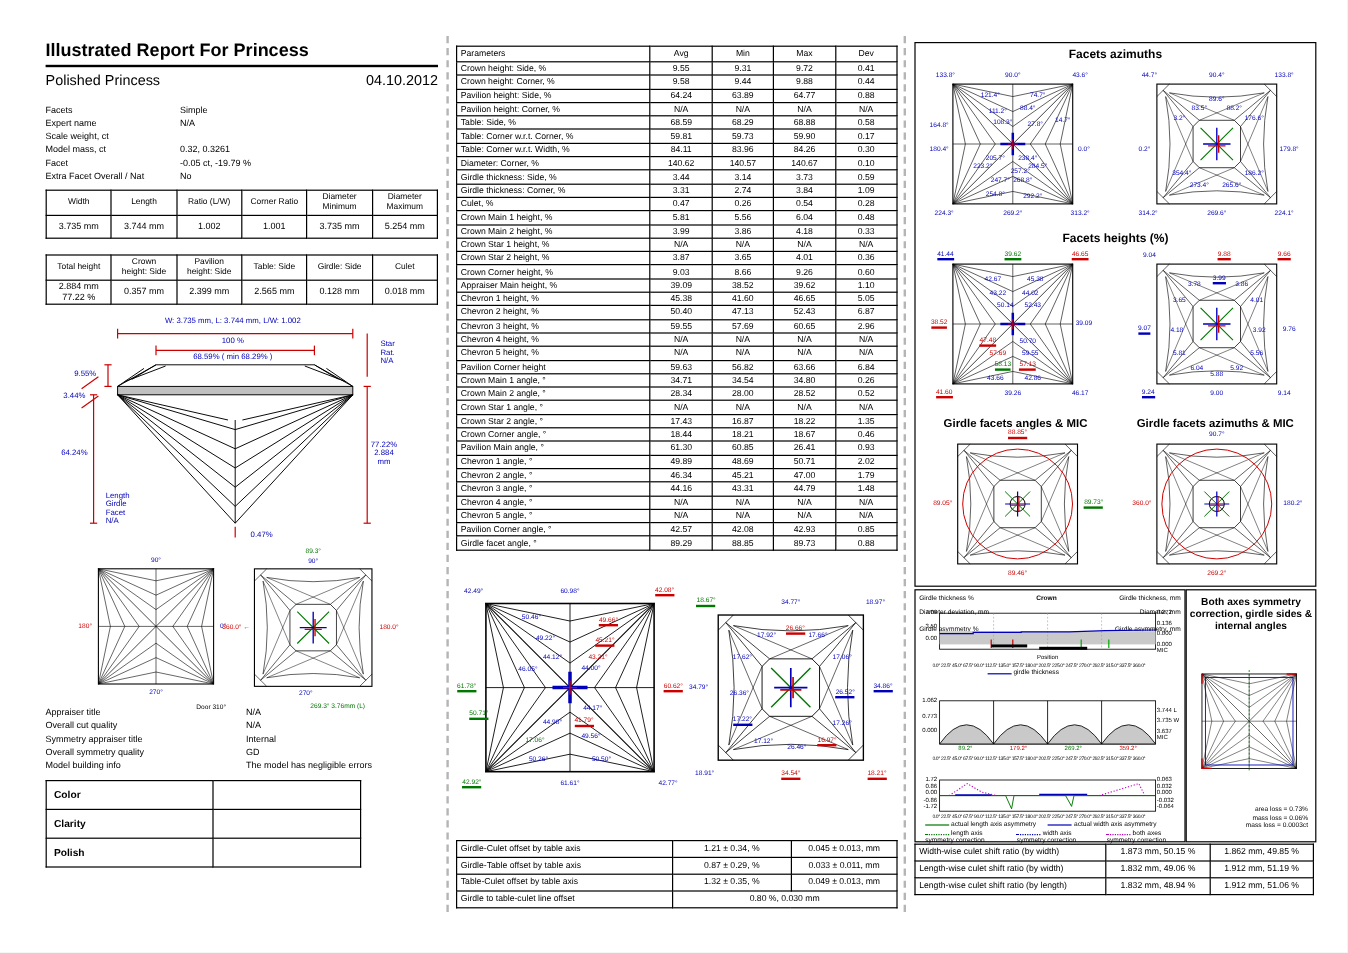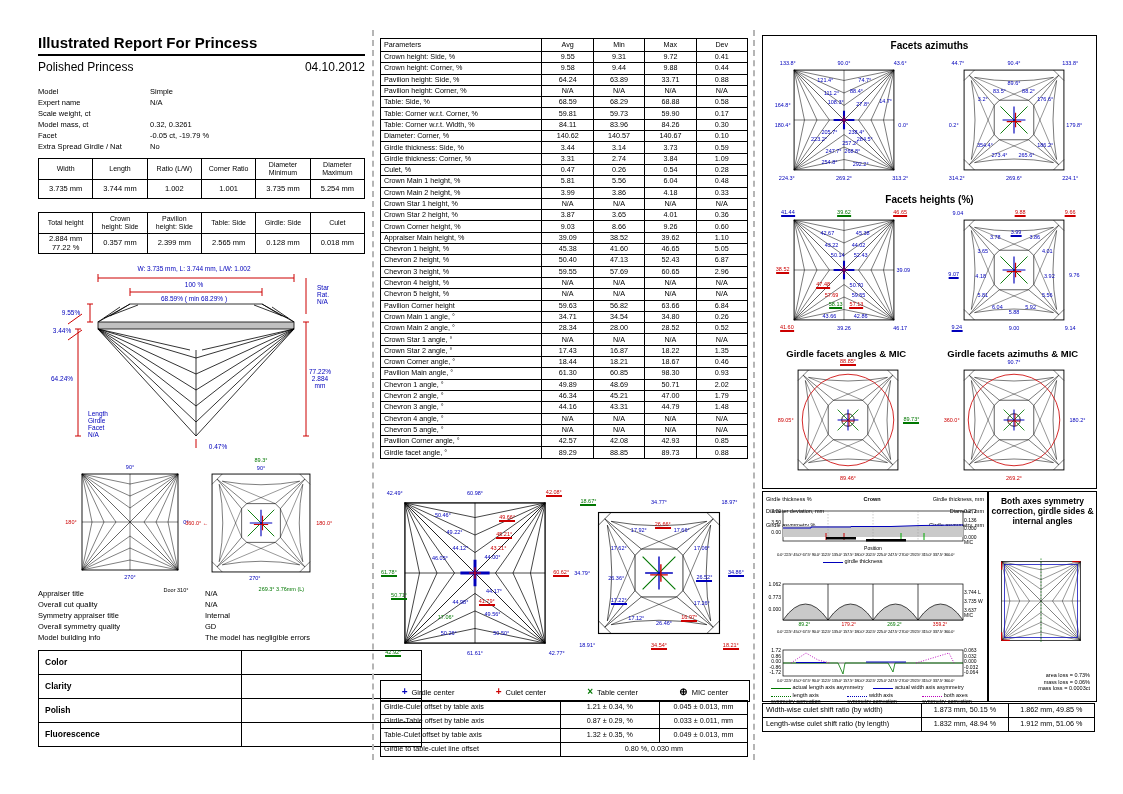--- a/index.html
+++ b/index.html
@@ -58,41 +58,41 @@
 <div id="page">
 
   <div class="abs" id="title">Illustrated Report For Princess</div>
   <div class="abs" id="subrow">
     <span>Polished Princess</span>
     <span>04.10.2012</span>
   </div>
 
   <div class="abs" id="info-list" style="left:38px;top:86px;width:327px;">
       <div class="kvrow">
-        <span class="kvl">Model</span>
+        <span class="kvl">Facets</span>
         <span class="kvv">Simple</span>
       </div>
       <div class="kvrow">
         <span class="kvl">Expert name</span>
         <span class="kvv">N/A</span>
       </div>
       <div class="kvrow">
         <span class="kvl">Scale weight, ct</span>
         <span class="kvv"></span>
       </div>
       <div class="kvrow">
         <span class="kvl">Model mass, ct</span>
         <span class="kvv">0.32, 0.3261</span>
       </div>
       <div class="kvrow">
         <span class="kvl">Facet</span>
         <span class="kvv">-0.05 ct, -19.79 %</span>
       </div>
       <div class="kvrow">
-        <span class="kvl">Extra Spread Girdle / Nat</span>
+        <span class="kvl">Extra Facet Overall / Nat</span>
         <span class="kvv">No</span>
       </div>
     </div>
 
   <div class="abs" style="left:38px;top:158px;width:327px;">
     <table class="c6">
         <thead>
           <tr>
             <th style="height: 18px;">Width</th>
             <th style="height: 18px;">Length</th>
@@ -313,41 +313,37 @@
       <div class="kvrow">
         <span class="kvl">Overall symmetry quality</span>
         <span class="kvv">GD</span>
       </div>
       <div class="kvrow">
         <span class="kvl">Model building info</span>
         <span class="kvv">The model has negligible errors</span>
       </div>
     </div>
 
-  <div class="abs" style="left:38px;top:650px;width:384px;">
+  <div class="abs" style="left:38px;top:650px;width:263px;">
     <table class="gradetable">
       <colgroup>
           <col style="width:53%">
           <col style="width:47%">
         </colgroup>
       <tbody>
         <tr>
             <td class="b">Color</td>
             <td class="gv"></td>
           </tr>
         <tr>
             <td class="b">Clarity</td>
             <td class="gv"></td>
           </tr>
         <tr>
             <td class="b">Polish</td>
-            <td class="gv"></td>
-          </tr>
-        <tr>
-            <td class="b">Fluorescence</td>
             <td class="gv"></td>
           </tr>
       </tbody>
     </table>
   </div>
 
   <div class="abs vsep" style="left:372px;"></div>
   <div class="abs vsep" style="left:753px;"></div>
 
   <div class="abs" style="left:380px;top:38px;width:368px;">
@@ -380,21 +376,21 @@
             <td>Crown height: Corner, %</td>
             <td>9.58</td>
             <td>9.44</td>
             <td>9.88</td>
             <td>0.44</td>
           </tr>
           <tr>
             <td>Pavilion height: Side, %</td>
             <td>64.24</td>
             <td>63.89</td>
-            <td>33.71</td>
+            <td>64.77</td>
             <td>0.88</td>
           </tr>
           <tr>
             <td>Pavilion height: Corner, %</td>
             <td>N/A</td>
             <td>N/A</td>
             <td>N/A</td>
             <td>N/A</td>
           </tr>
           <tr>
@@ -562,21 +558,21 @@
             <td>Crown Corner angle, °</td>
             <td>18.44</td>
             <td>18.21</td>
             <td>18.67</td>
             <td>0.46</td>
           </tr>
           <tr>
             <td>Pavilion Main angle, °</td>
             <td>61.30</td>
             <td>60.85</td>
-            <td>98.30</td>
+            <td>26.41</td>
             <td>0.93</td>
           </tr>
           <tr>
             <td>Chevron 1 angle, °</td>
             <td>49.89</td>
             <td>48.69</td>
             <td>50.71</td>
             <td>2.02</td>
           </tr>
           <tr>
@@ -730,26 +726,20 @@
       <span class="dlab" style="left: 84%; top: 30%; color: rgb(0, 0, 187);">17.06°</span>
       <span class="dlab" style="left: 16%; top: 54%; color: rgb(0, 0, 187);">26.36°</span>
       <span class="dlab u" style="left: 86%; top: 54%; color: rgb(0, 0, 187);">26.52°</span>
       <span class="dlab u" style="left: 18%; top: 72%; color: rgb(0, 0, 187);">17.22°</span>
       <span class="dlab" style="left: 84%; top: 74%; color: rgb(0, 0, 187);">17.26°</span>
       <span class="dlab" style="left: 32%; top: 86%; color: rgb(0, 0, 187);">17.12°</span>
       <span class="dlab" style="left: 54%; top: 90%; color: rgb(0, 0, 187);">26.46°</span>
       <span class="dlab u" style="left: 74%; top: 86%; color: rgb(204, 0, 0);">16.97°</span>
     </div>
 
-  <div class="abs box mlegend" style="left:380px;top:680px;width:368px;height:20px;">
-    <span><span class="lsym" style="color:#0000bb;">+</span><span>Girdle center</span></span>
-    <span><span class="lsym" style="color:#cc0000;">+</span><span>Culet center</span></span>
-    <span><span class="lsym" style="color:#007700;">×</span><span>Table center</span></span>
-    <span><span class="lsym" style="color:#000;">⊕</span><span>MIC center</span></span>
-  </div>
 
   <div class="abs" style="left:380px;top:700px;width:368px;">
     <table class="otable">
       <colgroup>
           <col style="width:49%">
           <col style="width:27%">
           <col style="width:24%">
         </colgroup>
       <tbody>
           <tr>
@@ -1241,20 +1231,25 @@
           <col style="width:26%">
           <col style="width:26%">
         </colgroup>
       <tbody>
           <tr>
             <td>Width-wise culet shift ratio (by width)</td>
             <td>1.873 mm, 50.15 %</td>
             <td>1.862 mm, 49.85 %</td>
           </tr>
           <tr>
+            <td>Length-wise culet shift ratio (by width)</td>
+            <td>1.832 mm, 49.06 %</td>
+            <td>1.912 mm, 51.19 %</td>
+          </tr>
+          <tr>
             <td>Length-wise culet shift ratio (by length)</td>
             <td>1.832 mm, 48.94 %</td>
             <td>1.912 mm, 51.06 %</td>
           </tr>
         </tbody>
     </table>
   </div>
 
 </div>
 

